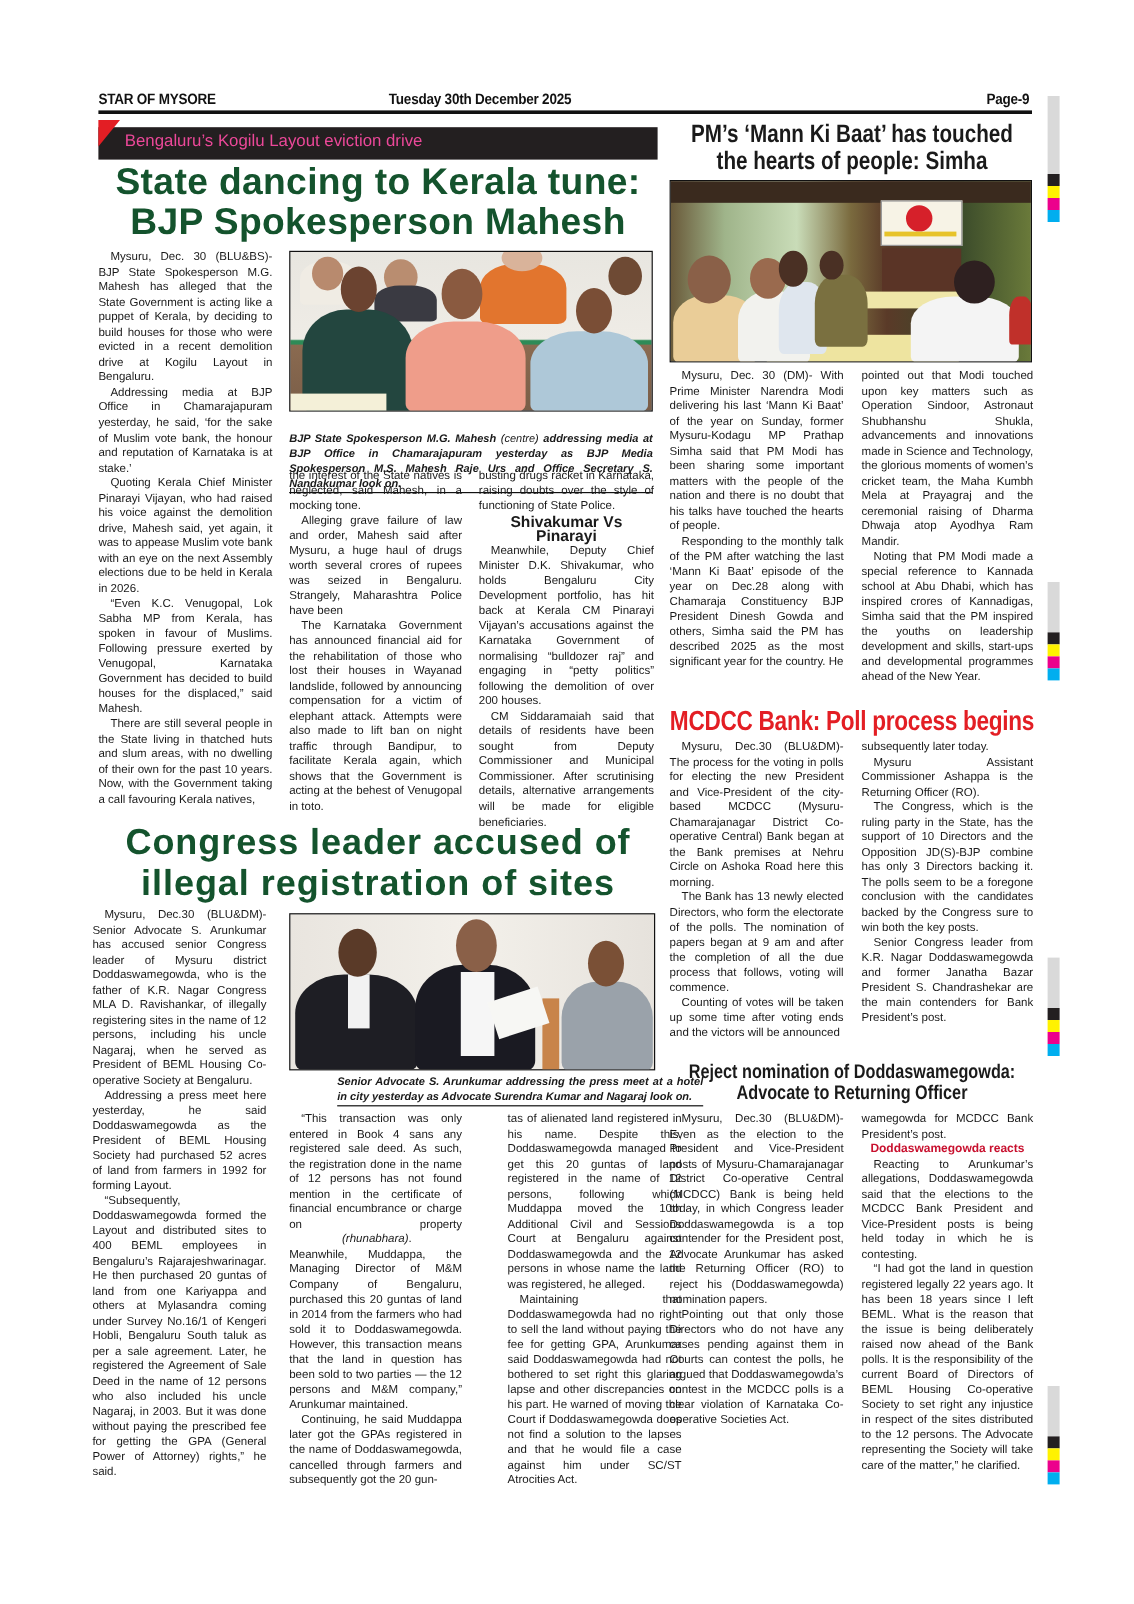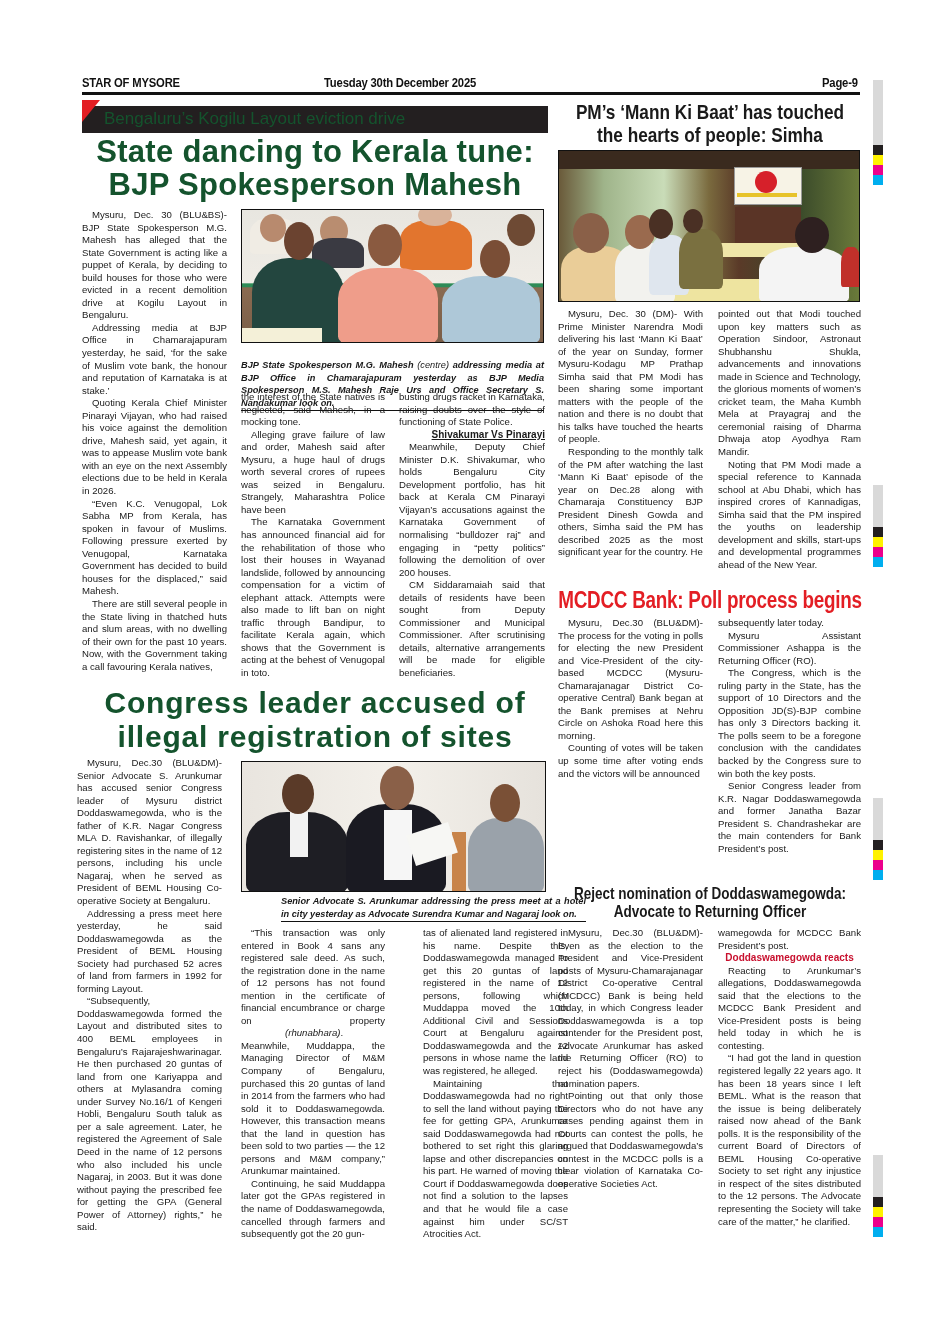--- a/index.html
+++ b/index.html
@@ -14,30 +14,30 @@
   .reg { position: absolute; left: 873px; width: 10px; }
   .reg .g { background: #d9d9d9; }
   .reg .k { background: #231f20; height: 10px; }
   .reg .y { background: #fff200; height: 10px; }
   .reg .m { background: #ec008c; height: 10px; }
   .reg .c { background: #00aeef; height: 10px; }
 
   
   .kicker { position: absolute; left: 82px; top: 106px; width: 466px; height: 27px; background: #231f20; }
   .kicker-tri { position: absolute; left: 82px; top: 100px; width: 0; height: 0; border-left: 18px solid #e31e24; border-bottom: 22px solid transparent; }
-  .kicker-text { position: absolute; left: 104px; top: 109px; color: #14532d; font-size: 17px; font-weight: normal; white-space: nowrap; }
+  .kicker-text { position: absolute; left: 104px; top: 109px; color: #ec4899; font-size: 14px; font-weight: normal; white-space: nowrap; }
 
   .hl-big { position: absolute; text-align: center; font-weight: bold; color: #14532d; line-height: 1.05; letter-spacing: 0.3px; }
   .hl-cond { position: absolute; text-align: center; font-weight: bold; line-height: 1.1; transform: scaleX(0.82); transform-origin: center top; }
 
   
   .col { position: absolute; font-family: "Liberation Sans", sans-serif; font-size: 9.6px; line-height: 12.55px; text-align: justify; color: #1a1a1a; hyphens: auto; }
   .col p { text-indent: 10px; }
   .col p.noind { text-indent: 0; }
-  .col .sub { text-align: right; font-weight: bold; font-size: 10px; text-indent: 0; text-decoration: underline; }
+  .col .sub { text-align: center; font-weight: bold; font-size: 13px; text-indent: 0; }
   .col .sub-red { text-align: center; font-weight: bold; font-size: 10px; color: #c8102e; text-indent: 0; }
   .col i { font-style: italic; margin-left: 44px; }
 
   .caption { position: absolute; font-size: 9.2px; line-height: 12.5px; font-weight: bold; font-style: italic; color: #1a1a1a; text-align: justify; border-bottom: 1.5px solid #111; padding-bottom: 1px; }
   .caption .light { font-weight: normal; }
 
   
   .photo { position: absolute; overflow: hidden; border: 1px solid #111; }
   .person { position: absolute; border-radius: 40% 40% 10% 10%; }
   .head { position: absolute; border-radius: 50%; background: #7a4a30; }
@@ -164,20 +164,21 @@
 </div>
 <div class="col" style="left:718px; top:308px; width:143px;">
   <p class="noind">pointed out that Modi touched upon key matters such as Operation Sindoor, Astronaut Shubhanshu Shukla, advancements and innovations made in Science and Technology, the glorious moments of women’s cricket team, the Maha Kumbh Mela at Prayagraj and the ceremonial raising of Dharma Dhwaja atop Ayodhya Ram Mandir.</p>
   <p>Noting that PM Modi made a special reference to Kannada school at Abu Dhabi, which has inspired crores of Kannadigas, Simha said that the PM inspired the youths on leadership development and skills, start-ups and developmental programmes ahead of the New Year.</p>
 </div>
 
 <div class="hl-cond" style="left:520px; top:588px; width:380px; font-size:23px; color:#e31e24; letter-spacing:-0.3px;">MCDCC Bank: Poll process begins</div>
 
 <div class="col" style="left:558px; top:617px; width:145px;">
   <p>Mysuru, Dec.30 (BLU&amp;DM)- The process for the voting in polls for electing the new President and Vice-President of the city-based MCDCC (Mysuru-Chamarajanagar District Co-operative Central) Bank began at the Bank premises at Nehru Circle on Ashoka Road here this morning.</p>
+  <p>The Bank has 13 newly elected Directors, who form the electorate of the polls. The nomination of papers began at 9 am and after the completion of all the due process that follows, voting will commence.</p>
   <p>Counting of votes will be taken up some time after voting ends and the victors will be announced</p>
 </div>
 <div class="col" style="left:718px; top:617px; width:143px;">
   <p class="noind">subsequently later today.</p>
   <p>Mysuru Assistant Commissioner Ashappa is the Returning Officer (RO).</p>
   <p>The Congress, which is the ruling party in the State, has the support of 10 Directors and the Opposition JD(S)-BJP combine has only 3 Directors backing it. The polls seem to be a foregone conclusion with the candidates backed by the Congress sure to win both the key posts.</p>
   <p>Senior Congress leader from K.R. Nagar Doddaswamegowda and former Janatha Bazar President S. Chandrashekar are the main contenders for Bank President’s post.</p>
 </div>
 
 <div class="hl-big" style="left:80px; top:686px; width:470px; font-size:30px; font-weight:900; letter-spacing:0.8px; line-height:1.12;">

